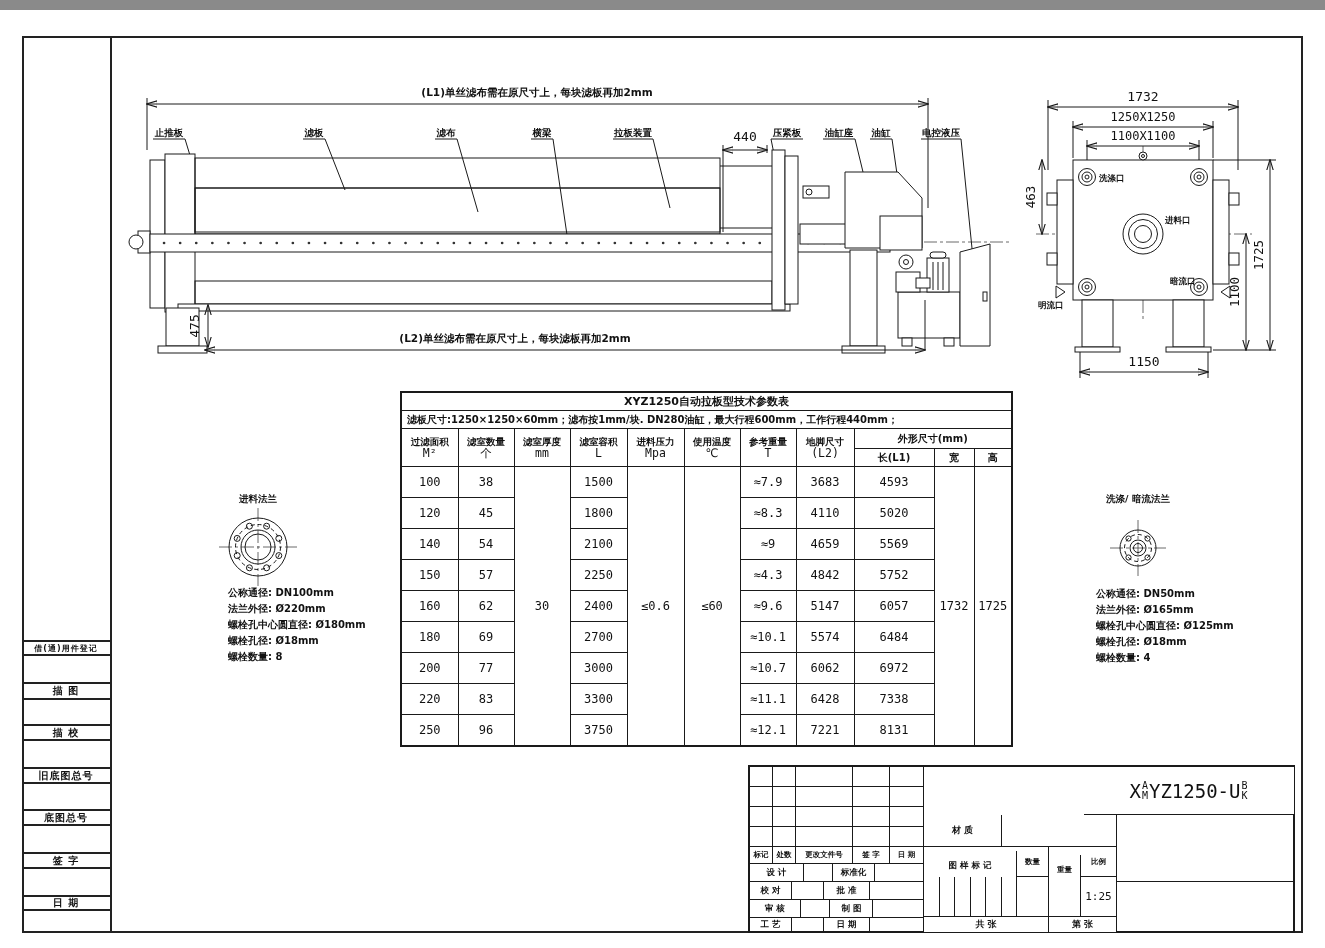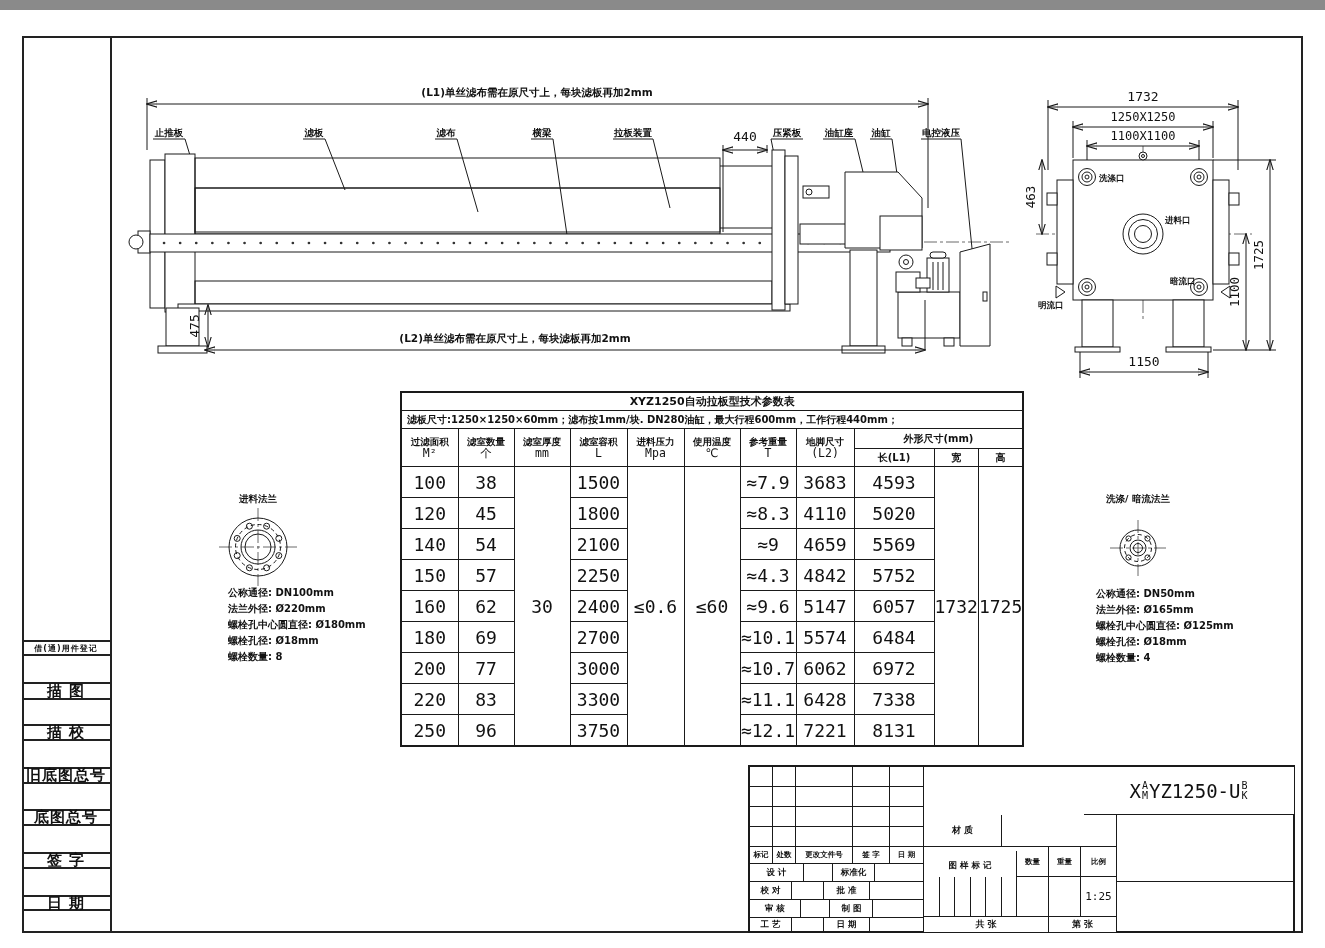--- a/index.html
+++ b/index.html
@@ -4,21 +4,21 @@
 <style>
   html,body{margin:0;padding:0;background:#fff;}
   .stage{position:relative;width:1325px;height:948px;background:#fff;overflow:hidden;
          font-family:"DejaVu Sans",sans-serif;color:#111;}
   .topbar{position:absolute;left:0;top:0;width:1325px;height:10px;background:#8a8a8a;}
   .sheet{position:absolute;left:22px;top:36px;width:1281px;height:897px;border:2px solid #222;box-sizing:border-box;background:#fff;}
   
   .sidebar{position:absolute;left:22px;top:36px;width:90px;height:897px;border-right:2px solid #222;box-sizing:border-box;display:flex;flex-direction:column;z-index:3;}
   .sb-blank{flex:0 0 auto;}
   .sb-label{flex:0 0 auto;border-top:2px solid #222;border-bottom:2px solid #222;display:flex;align-items:center;justify-content:center;
-            font-size:15px;font-weight:700;letter-spacing:1px;box-sizing:border-box;}
+            font-size:10px;font-weight:700;letter-spacing:1px;box-sizing:border-box;}
   
   .draw{position:absolute;left:0;top:0;z-index:1;}
   .draw line,.draw rect,.draw circle,.draw path{stroke:#1a1a1a;stroke-width:1;fill:none;}
   .draw .fw{fill:#fff;}
   .draw .cl{stroke:#444;stroke-width:0.8;stroke-dasharray:13 3 3 3;}
   .draw .dsh{stroke-dasharray:4 3;}
   .draw .dots{stroke:#333;stroke-width:2.6;stroke-dasharray:0.1 16;stroke-linecap:round;}
   .draw text{stroke:none;fill:#111;}
   .cn{font-family:"DejaVu Sans",sans-serif;font-weight:600;}
   .cad{font-family:"DejaVu Sans Mono","DejaVu Sans",monospace;font-weight:400;}
@@ -26,21 +26,21 @@
   .params{position:absolute;left:400px;top:391px;z-index:2;border-collapse:collapse;table-layout:fixed;background:#fff;
           border:2px solid #1a1a1a;}
   .params th,.params td{border:1px solid #1a1a1a;text-align:center;vertical-align:middle;padding:0;white-space:nowrap;overflow:hidden;font-weight:400;}
   .t-title th{height:17px;font-size:11px;font-weight:700;}
   .t-spec th{height:17px;font-size:10px;font-weight:600;text-align:left;padding-left:5px;}
   .h-nm{font-size:9.5px;font-weight:700;line-height:11px;}
   .h-un{font-size:11.5px;line-height:12px;font-family:"DejaVu Sans Mono","DejaVu Sans",monospace;}
   .t-h1 th{height:37px;}
   .t-h1 .span3{height:19px;font-size:10px;font-weight:700;margin-top:41px;}
   .t-h2 th{height:17px;font-size:10px;font-weight:600;}
-  .params tbody td{height:30px;font-size:18px;font-family:"DejaVu Sans Mono","DejaVu Sans",monospace;}
+  .params tbody td{height:30px;font-size:12px;font-family:"DejaVu Sans Mono","DejaVu Sans",monospace;}
   
   .tb{position:absolute;left:748px;top:765px;width:547px;height:168px;border:2px solid #1a1a1a;box-sizing:border-box;z-index:2;background:#fff;}
   .tc{position:absolute;border-right:1px solid #1a1a1a;border-bottom:1px solid #1a1a1a;box-sizing:border-box;
       display:flex;align-items:center;justify-content:center;overflow:hidden;white-space:nowrap;background:#fff;}
   .trow{position:absolute;left:0;width:174px;display:flex;box-sizing:border-box;border-bottom:1px solid #1a1a1a;}
   .trow i{display:block;height:100%;border-right:1px solid #1a1a1a;box-sizing:border-box;font-style:normal;
           display:flex;align-items:center;justify-content:center;}
   .f75{font-size:7.5px;font-weight:700;}
   .f85{font-size:8.5px;font-weight:700;}
   .f9{font-size:9px;font-weight:700;}
@@ -525,21 +525,21 @@
         <span class="stk">
           <span>B</span>
           <span>K</span>
         </span>
     </div>
     <div class="tc f9" style="left:174px;top:48px;width:78px;height:32px">材    质</div>
     <div class="tc" style="left:252px;top:48px;width:115px;height:32px"></div>
     <div class="tc" style="left:367px;top:48px;width:177px;height:67px"></div>
     <div class="tc f85" style="left:174px;top:84px;width:93px;height:30px">图 样 标 记</div>
     <div class="tc f75" style="left:267px;top:80px;width:32px;height:30px">数量</div>
-    <div class="tc f75" style="left:299px;top:80px;width:32px;height:30px">重量</div>
+    <div class="tc f75" style="left:299px;top:88px;width:32px;height:30px">重量</div>
     <div class="tc f75" style="left:331px;top:80px;width:36px;height:30px">比例</div>
     <div class="tc boxes" style="left:174px;top:110px;width:93px;height:40px">
         <i></i>
         <i></i>
         <i></i>
         <i></i>
         <i></i>
         <i></i>
       </div>
     <div class="tc" style="left:267px;top:110px;width:32px;height:40px"></div>

